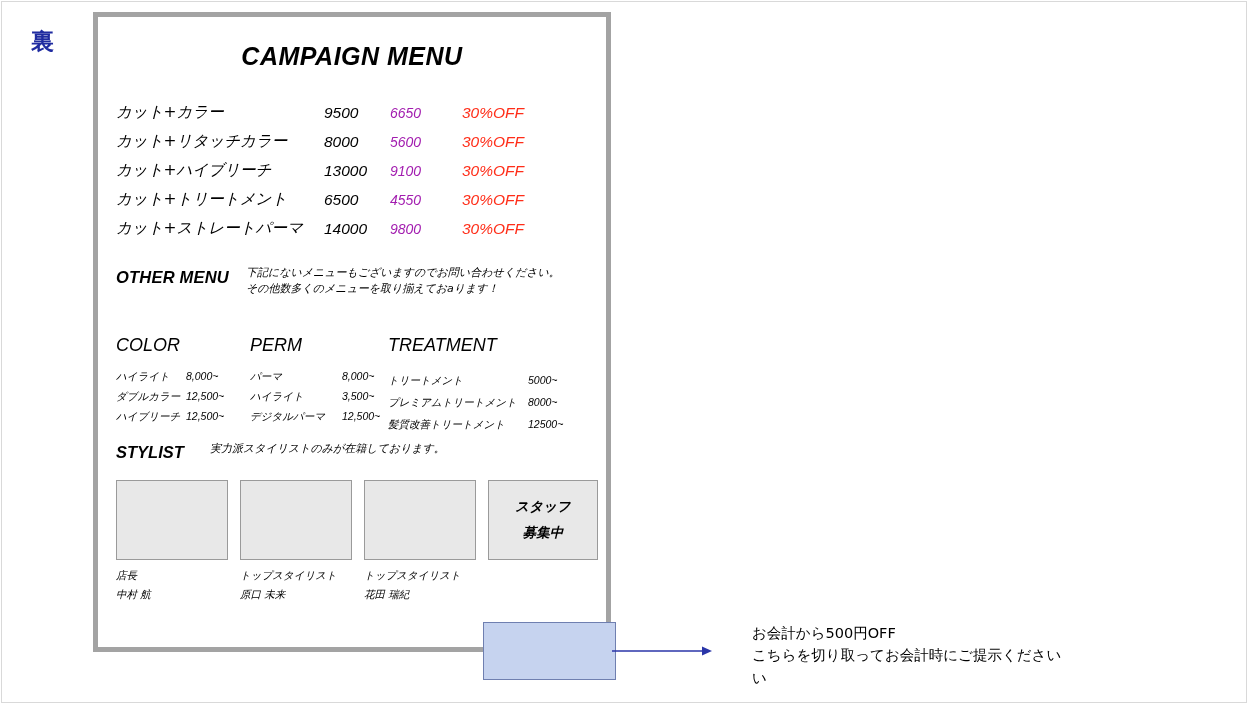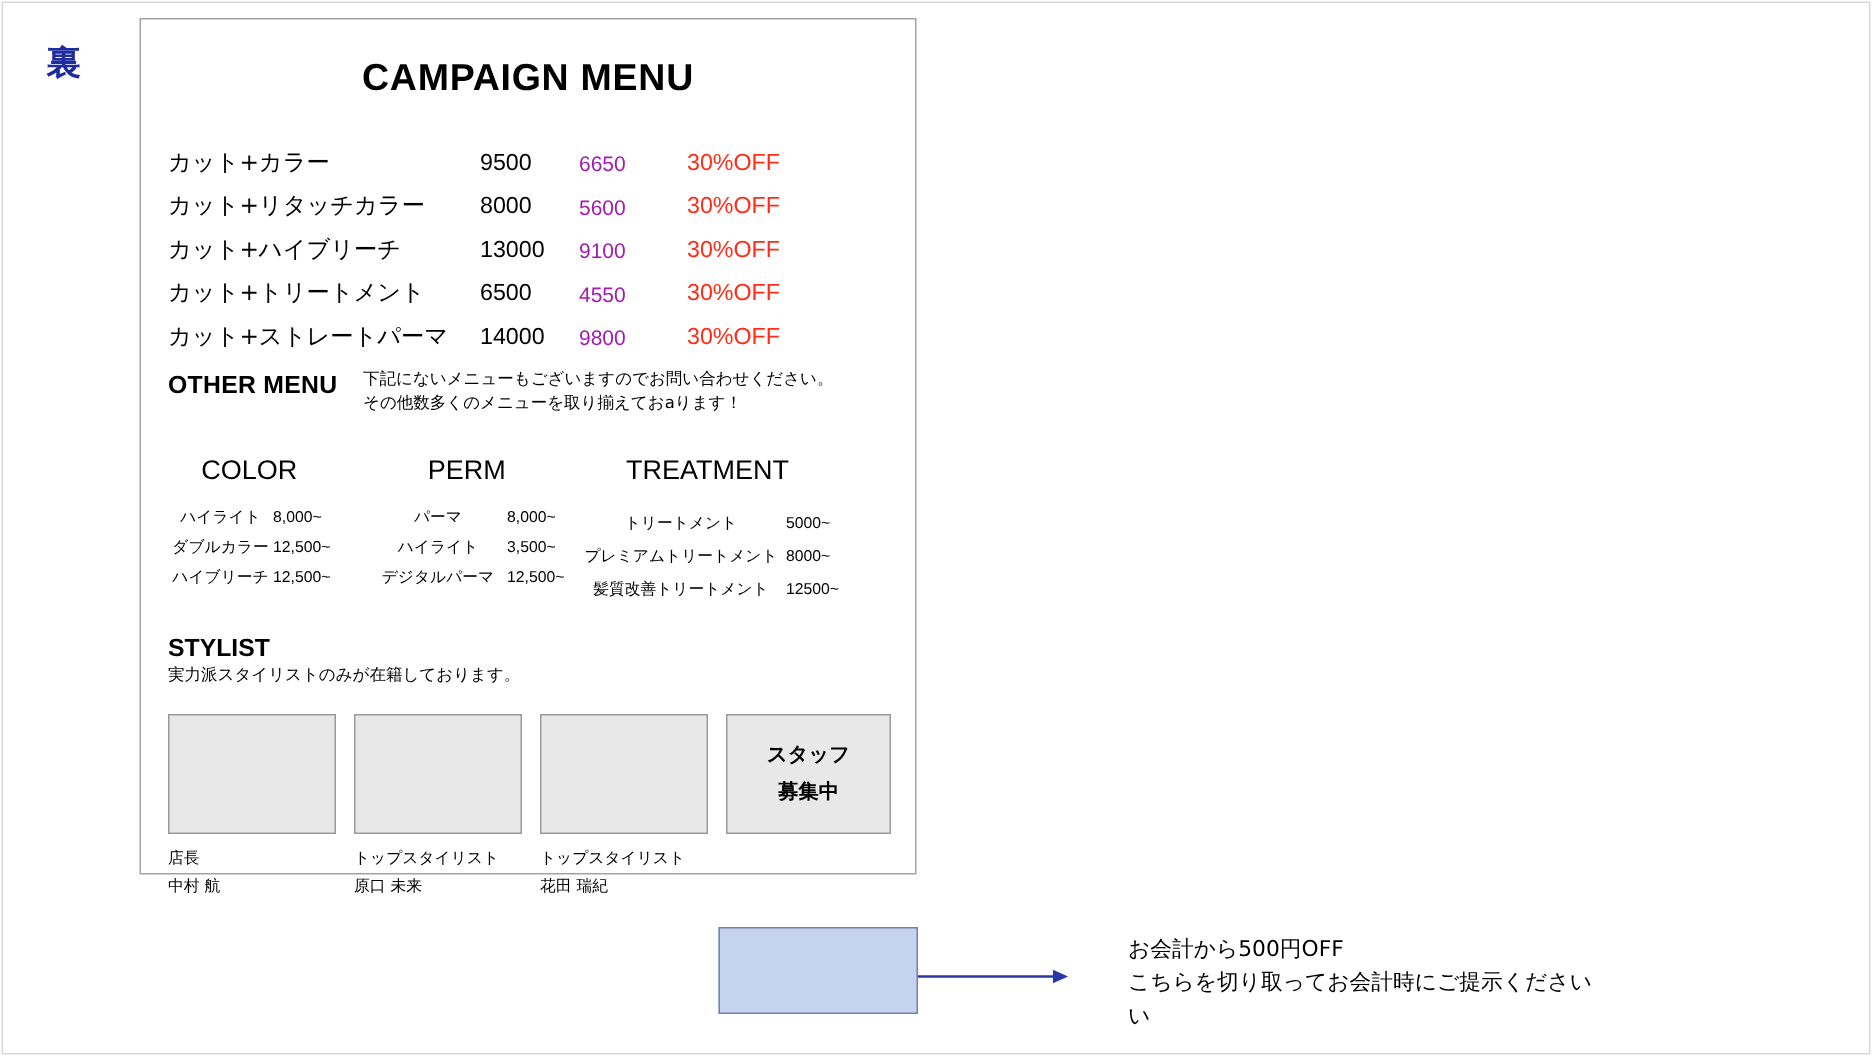--- a/index.html
+++ b/index.html
@@ -32,24 +32,25 @@
     font-weight: bold;
     color: #1f2ba0;
     font-family: "DejaVu Sans", sans-serif;
   }
   
   .flyer {
     position: absolute;
     left: 93px;
     top: 12px;
     width: 518px;
-    height: 571px;
-    border: 1px solid #a3a3a3;
+    height: 640px;
+    border: 5px solid #a3a3a3;
     box-sizing: border-box;
     background: #fff;
+    font-style: italic;
   }
   .flyer-title {
     text-align: center;
     font-size: 25px;
     font-weight: bold;
     letter-spacing: 0.5px;
     margin-top: 25px;
     font-family: "Liberation Sans", sans-serif;
   }
   
@@ -78,21 +79,21 @@
     color: #a21caf;
     font-family: "Liberation Sans", sans-serif;
   }
   .camp-off {
     font-size: 15.5px;
     color: #ff2d18;
     font-family: "Liberation Sans", sans-serif;
   }
   
   .other-menu {
-    margin-top: 6px;
+    margin-top: 22px;
     padding-left: 18px;
     display: flex;
     align-items: flex-start;
   }
   .other-menu-title {
     font-size: 16.5px;
     font-weight: bold;
     width: 130px;
     padding-top: 3px;
     letter-spacing: 0.2px;
@@ -104,22 +105,21 @@
   }
   
   .services {
     margin-top: 22px;
     padding-left: 18px;
     position: relative;
     height: 110px;
   }
   .svc {
     position: absolute;
-    top: 4px;
-    text-align: center;
+    top: 16px;
   }
   .svc-color { left: 18px; }
   .svc-perm  { left: 152px; }
   .svc-treat { left: 290px; }
   .svc-head {
     font-size: 18px;
     font-family: "Liberation Sans", sans-serif;
     margin-bottom: 14px;
   }
   .svc-row {
@@ -139,21 +139,20 @@
   .svc-perm  .svc-label { width: 92px; }
   .svc-treat .svc-label { width: 140px; }
   .svc-treat .svc-head { margin-bottom: 18px; }
   .svc-treat .svc-row { margin-bottom: 8px; }
   
   .stylist {
     margin-top: 12px;
     padding-left: 18px;
     display: flex;
     align-items: flex-start;
-    flex-direction: column;
   }
   .stylist-title {
     font-size: 16.5px;
     font-weight: bold;
     width: 94px;
     padding-top: 2px;
   }
   .stylist-desc {
     font-size: 11px;
     line-height: 1.5;

